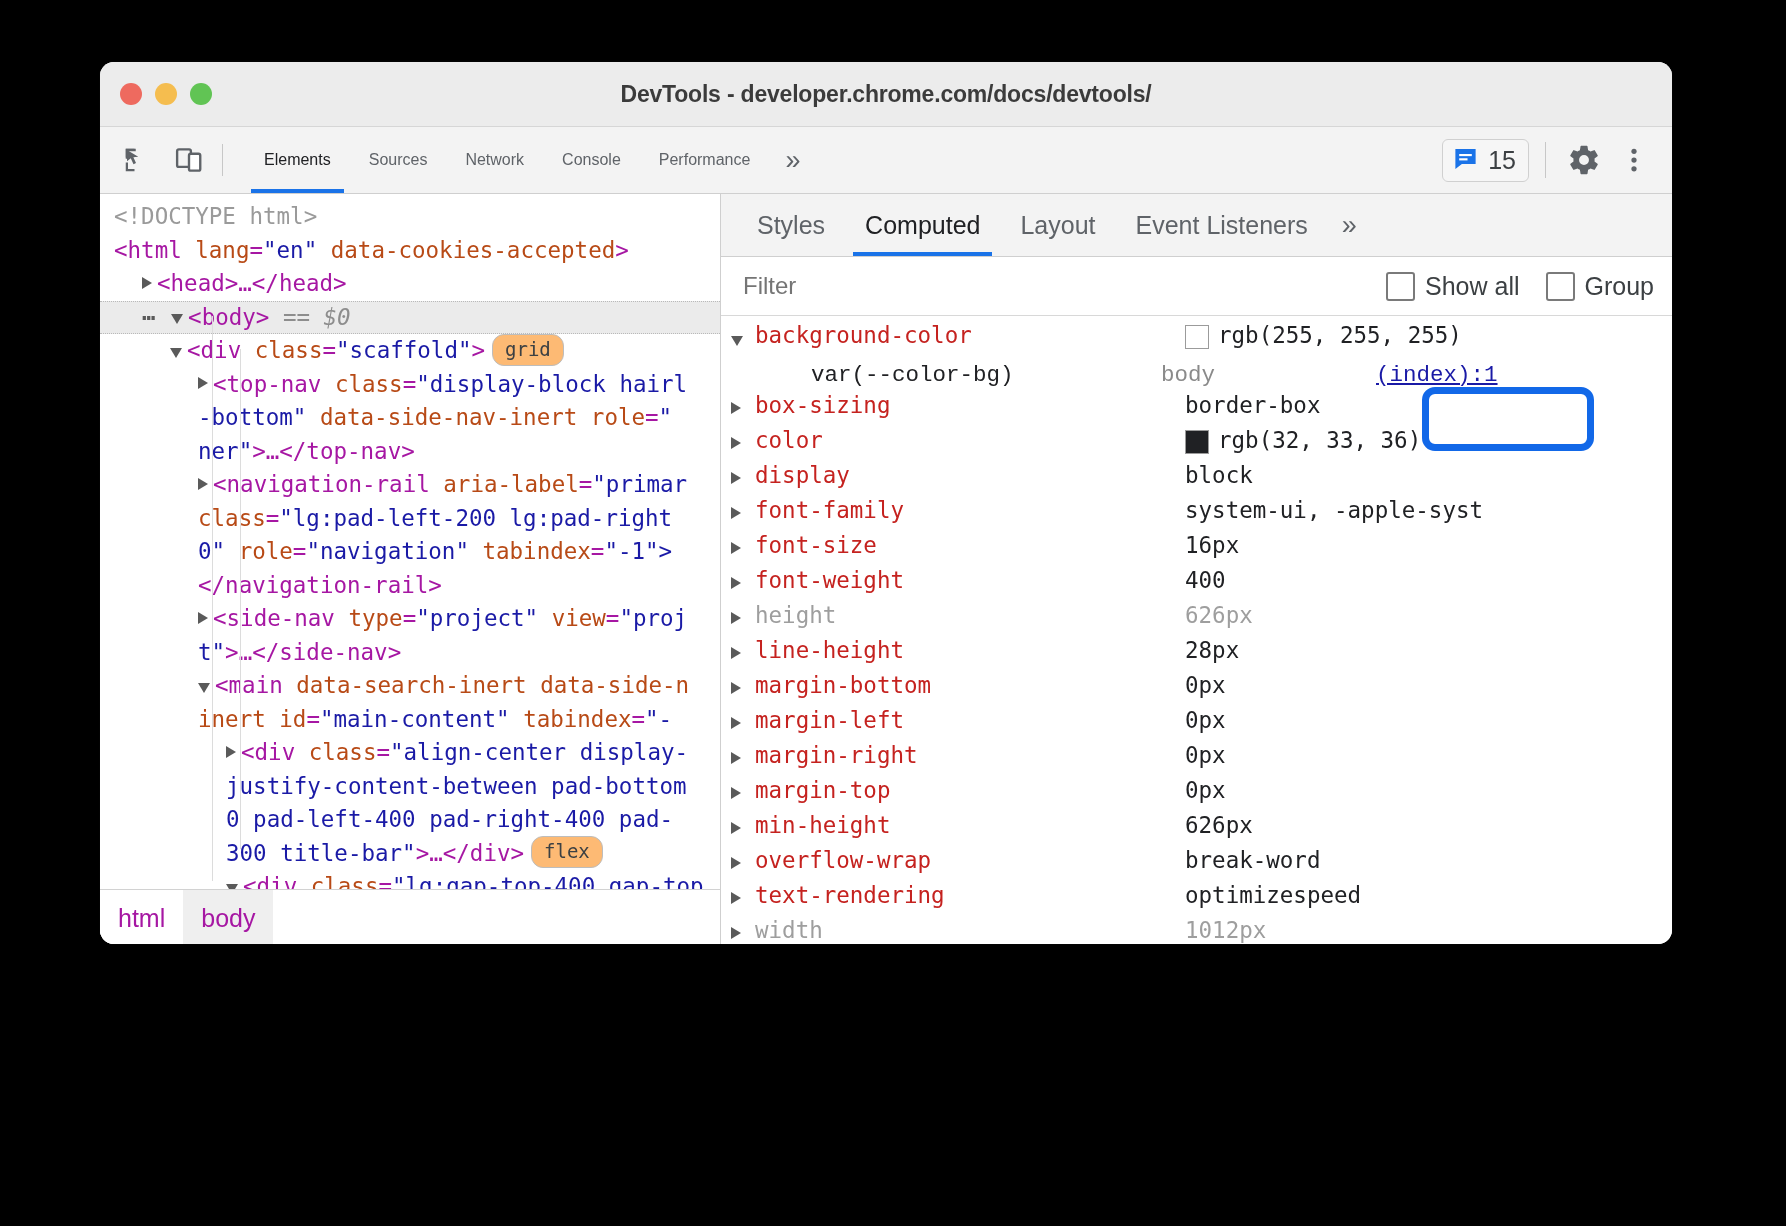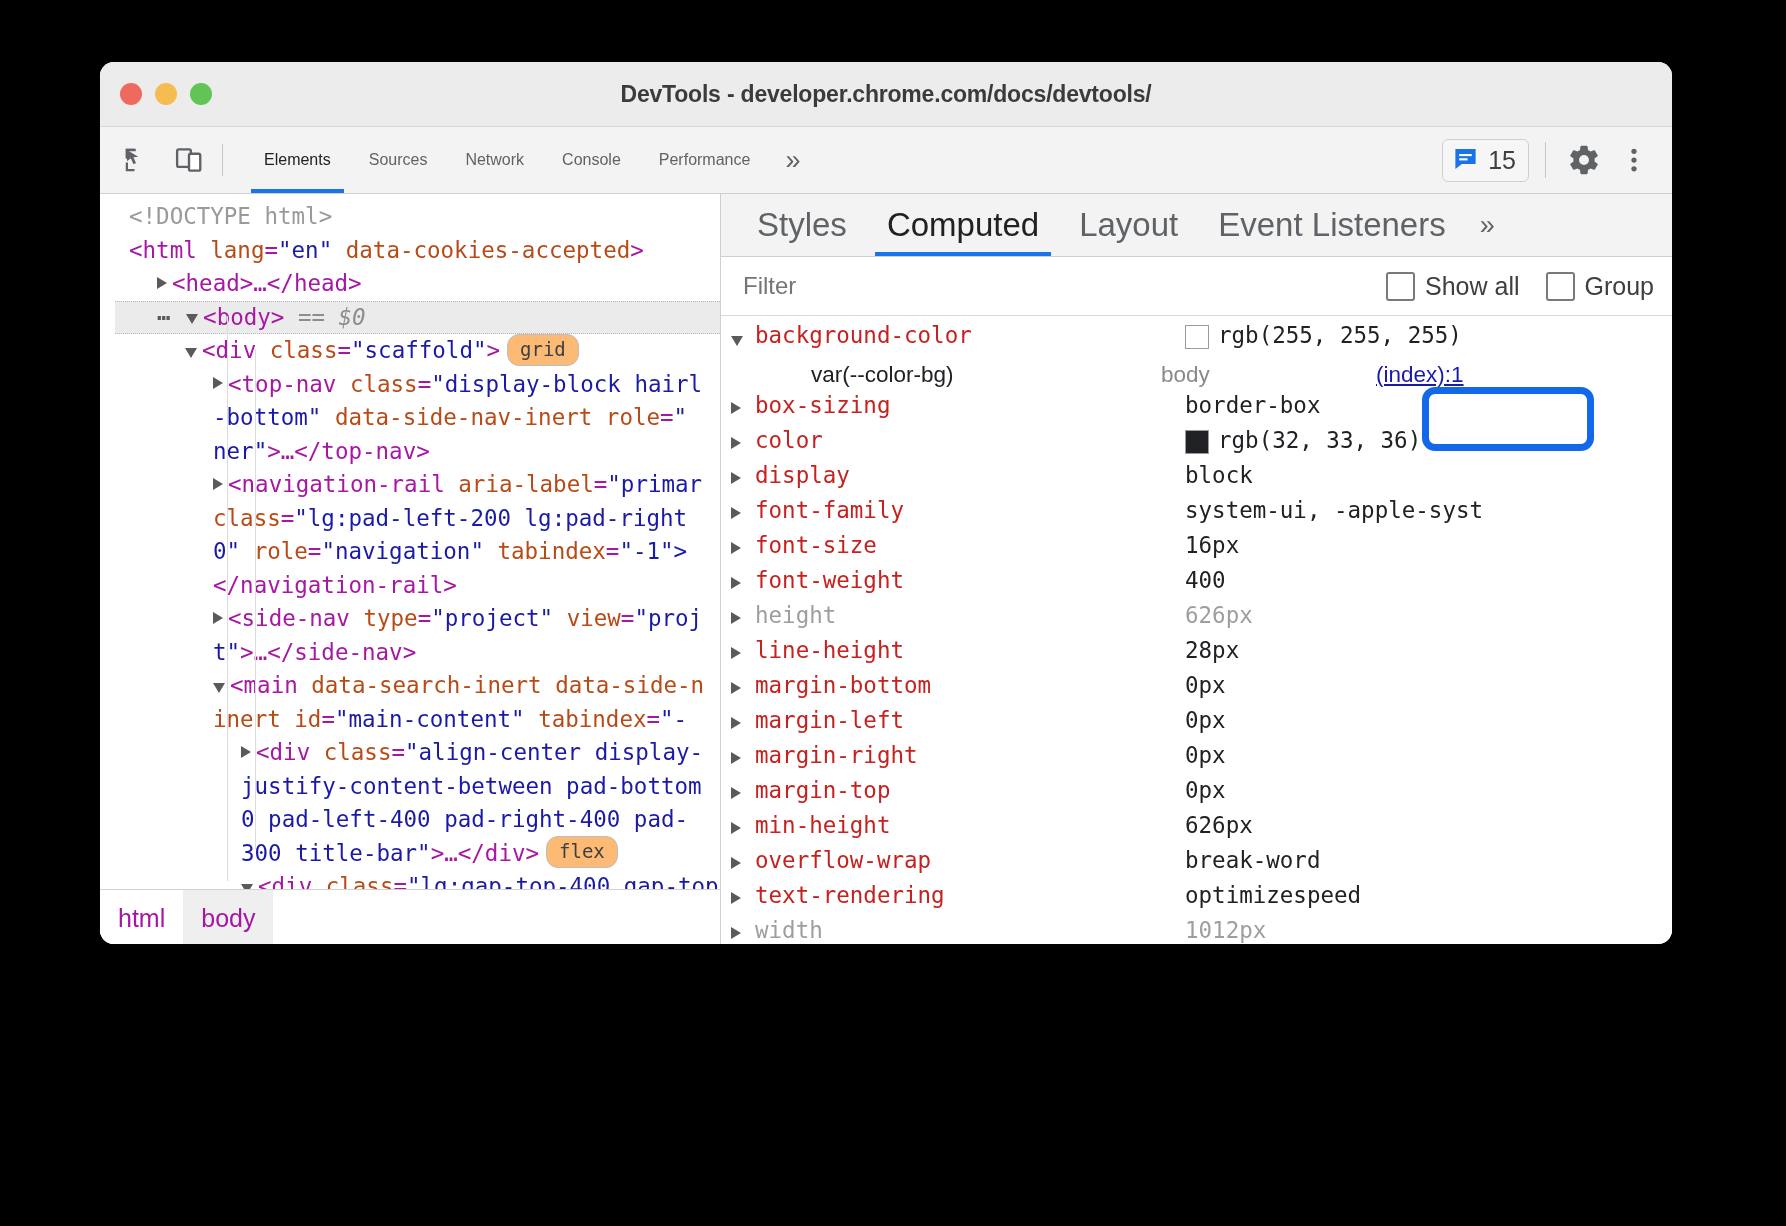--- a/index.html
+++ b/index.html
@@ -174,21 +174,20 @@
   }
   .dom-tree {
     flex: 1;
     overflow: hidden;
     font-family: "DejaVu Sans Mono", monospace;
     font-size: 22.5px;
     line-height: 33.5px;
     padding-top: 6px;
     color: #333;
     position: relative;
-    margin-left: 15px;
   }
   .node-line {
     position: relative;
     padding-left: 22px;
     white-space: pre;
     min-height: 33.5px;
   }
   .node-line.selected {
     background: #ebebeb;
   }
@@ -291,21 +290,21 @@
     border-bottom: 1px solid #cfcfcf;
     display: flex;
     align-items: stretch;
     padding-left: 16px;
   }
   .stab {
     position: relative;
     display: flex;
     align-items: center;
     padding: 0 20px;
-    font-size: 33px;
+    font-size: 25px;
     color: #5f6368;
     cursor: pointer;
     white-space: nowrap;
   }
   .stab.active { color: #202124; }
   .stab.active::after {
     content: "";
     position: absolute;
     left: 8px; right: 8px; bottom: 0;
     height: 4px;
@@ -394,21 +393,21 @@
     margin-right: 9px;
     position: relative;
     top: 2px;
   }
   .trace-row {
     display: flex;
     align-items: center;
     height: 35px;
     padding-left: 90px;
     white-space: pre;
-    font-family: Liberation Sans, sans-serif;
+    font-family: Liberation Mono, monospace;
     font-size: 22.5px;
   }
   .trace-val   { color: #202124; width: 350px; flex: none; }
   .trace-sel   { color: #8a8a8a; width: 215px; flex: none; }
   .trace-link  {
     color: #1a1aa6;
     text-decoration: underline;
     cursor: pointer;
   }
   .annot-box {

